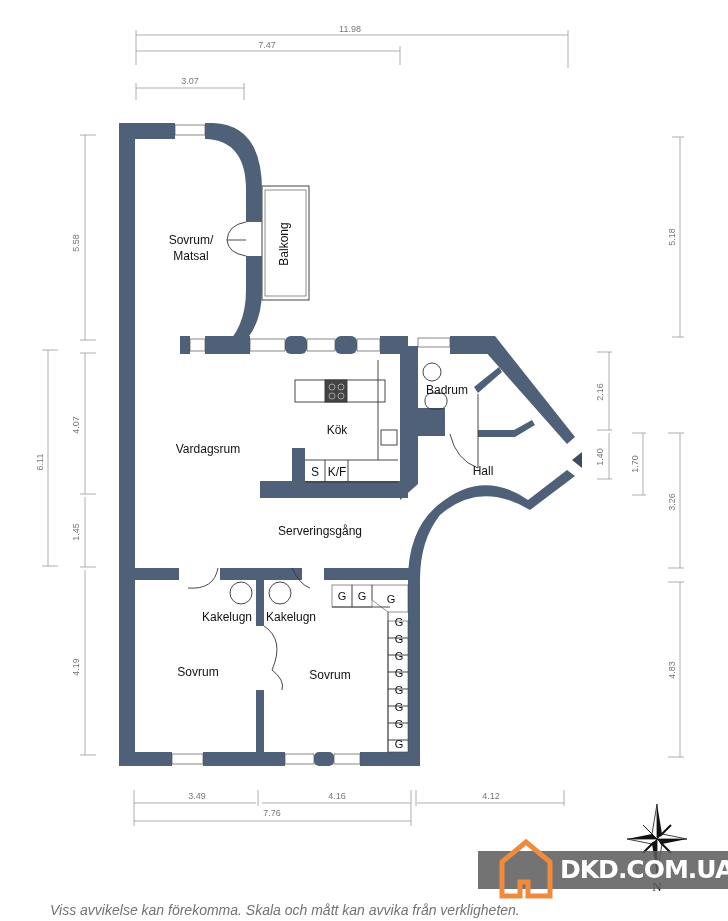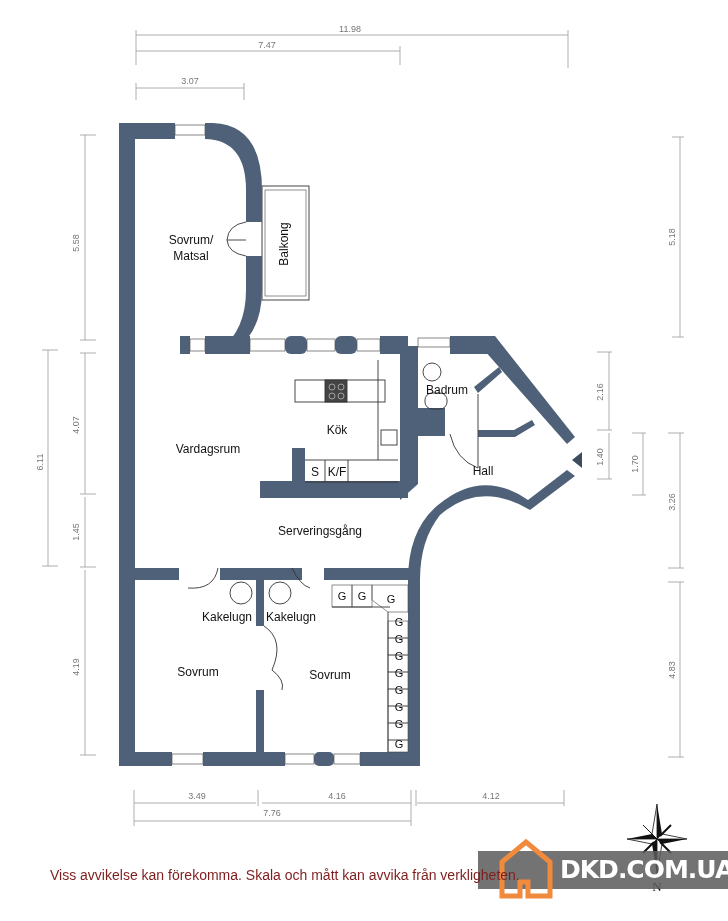--- a/index.html
+++ b/index.html
@@ -2,22 +2,22 @@
 <html><head>
   <meta charset="utf-8">
   <style>
     html, body { margin: 0; padding: 0; background: #ffffff; }
     body { width: 728px; height: 921px; position: relative; overflow: hidden;
            font-family: "Liberation Sans", sans-serif; }
     #plan { position: absolute; left: 0; top: 0; width: 728px; height: 921px; }
     .dimtxt { font-family: "Liberation Sans", sans-serif; font-size: 9px; fill: #777777; }
     .room { font-family: "Liberation Sans", sans-serif; font-size: 12px; fill: #111111; }
     .glabel { font-family: "Liberation Sans", sans-serif; font-size: 11px; fill: #111111; }
-    .disclaimer { position: absolute; left: 50px; top: 867px; font-size: 14px; color: #7f1d1d;
-                  white-space: nowrap; }
+    .disclaimer { position: absolute; left: 50px; top: 902px; font-size: 14px; color: #737373;
+                  white-space: nowrap; font-style: italic; }
     .watermark { position: absolute; left: 478px; top: 851px; width: 250px; height: 38px;
                  background: rgba(90,90,90,0.85); }
     .watermark-text { position: absolute; left: 560px; top: 851px; height: 38px; line-height: 38px;
                       font-family: "DejaVu Sans", sans-serif; font-weight: bold; font-size: 25px;
                       color: #ffffff; letter-spacing: -1px; }
   </style>
 </head>
 <body>
 
 <svg id="plan" viewBox="0 0 728 921" xmlns="http://www.w3.org/2000/svg">

